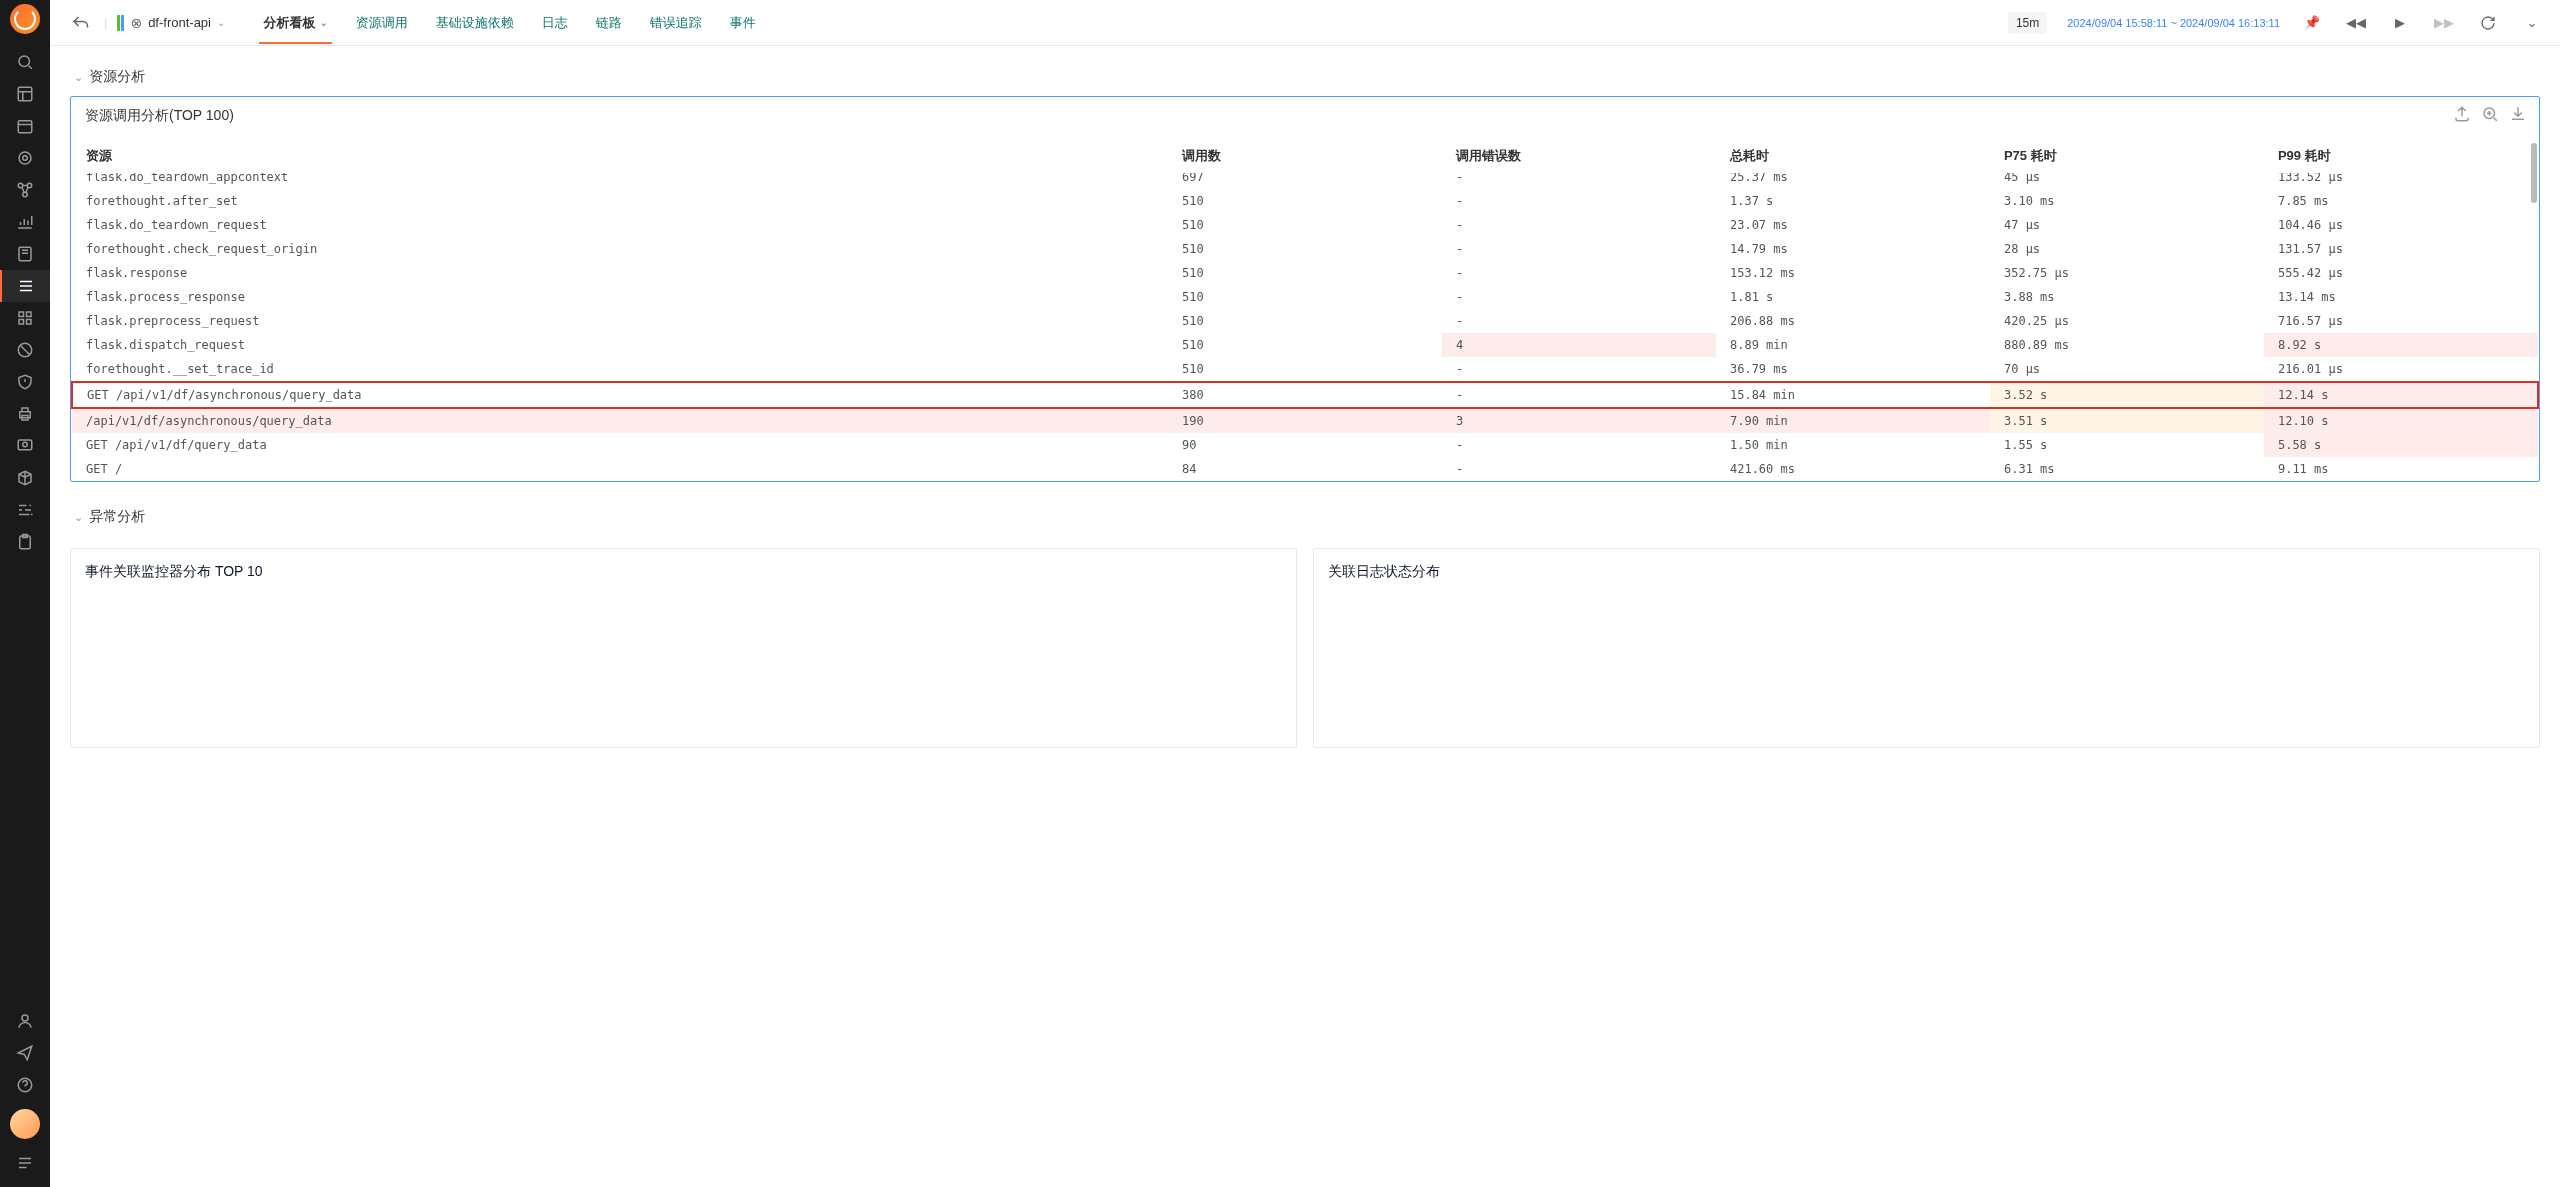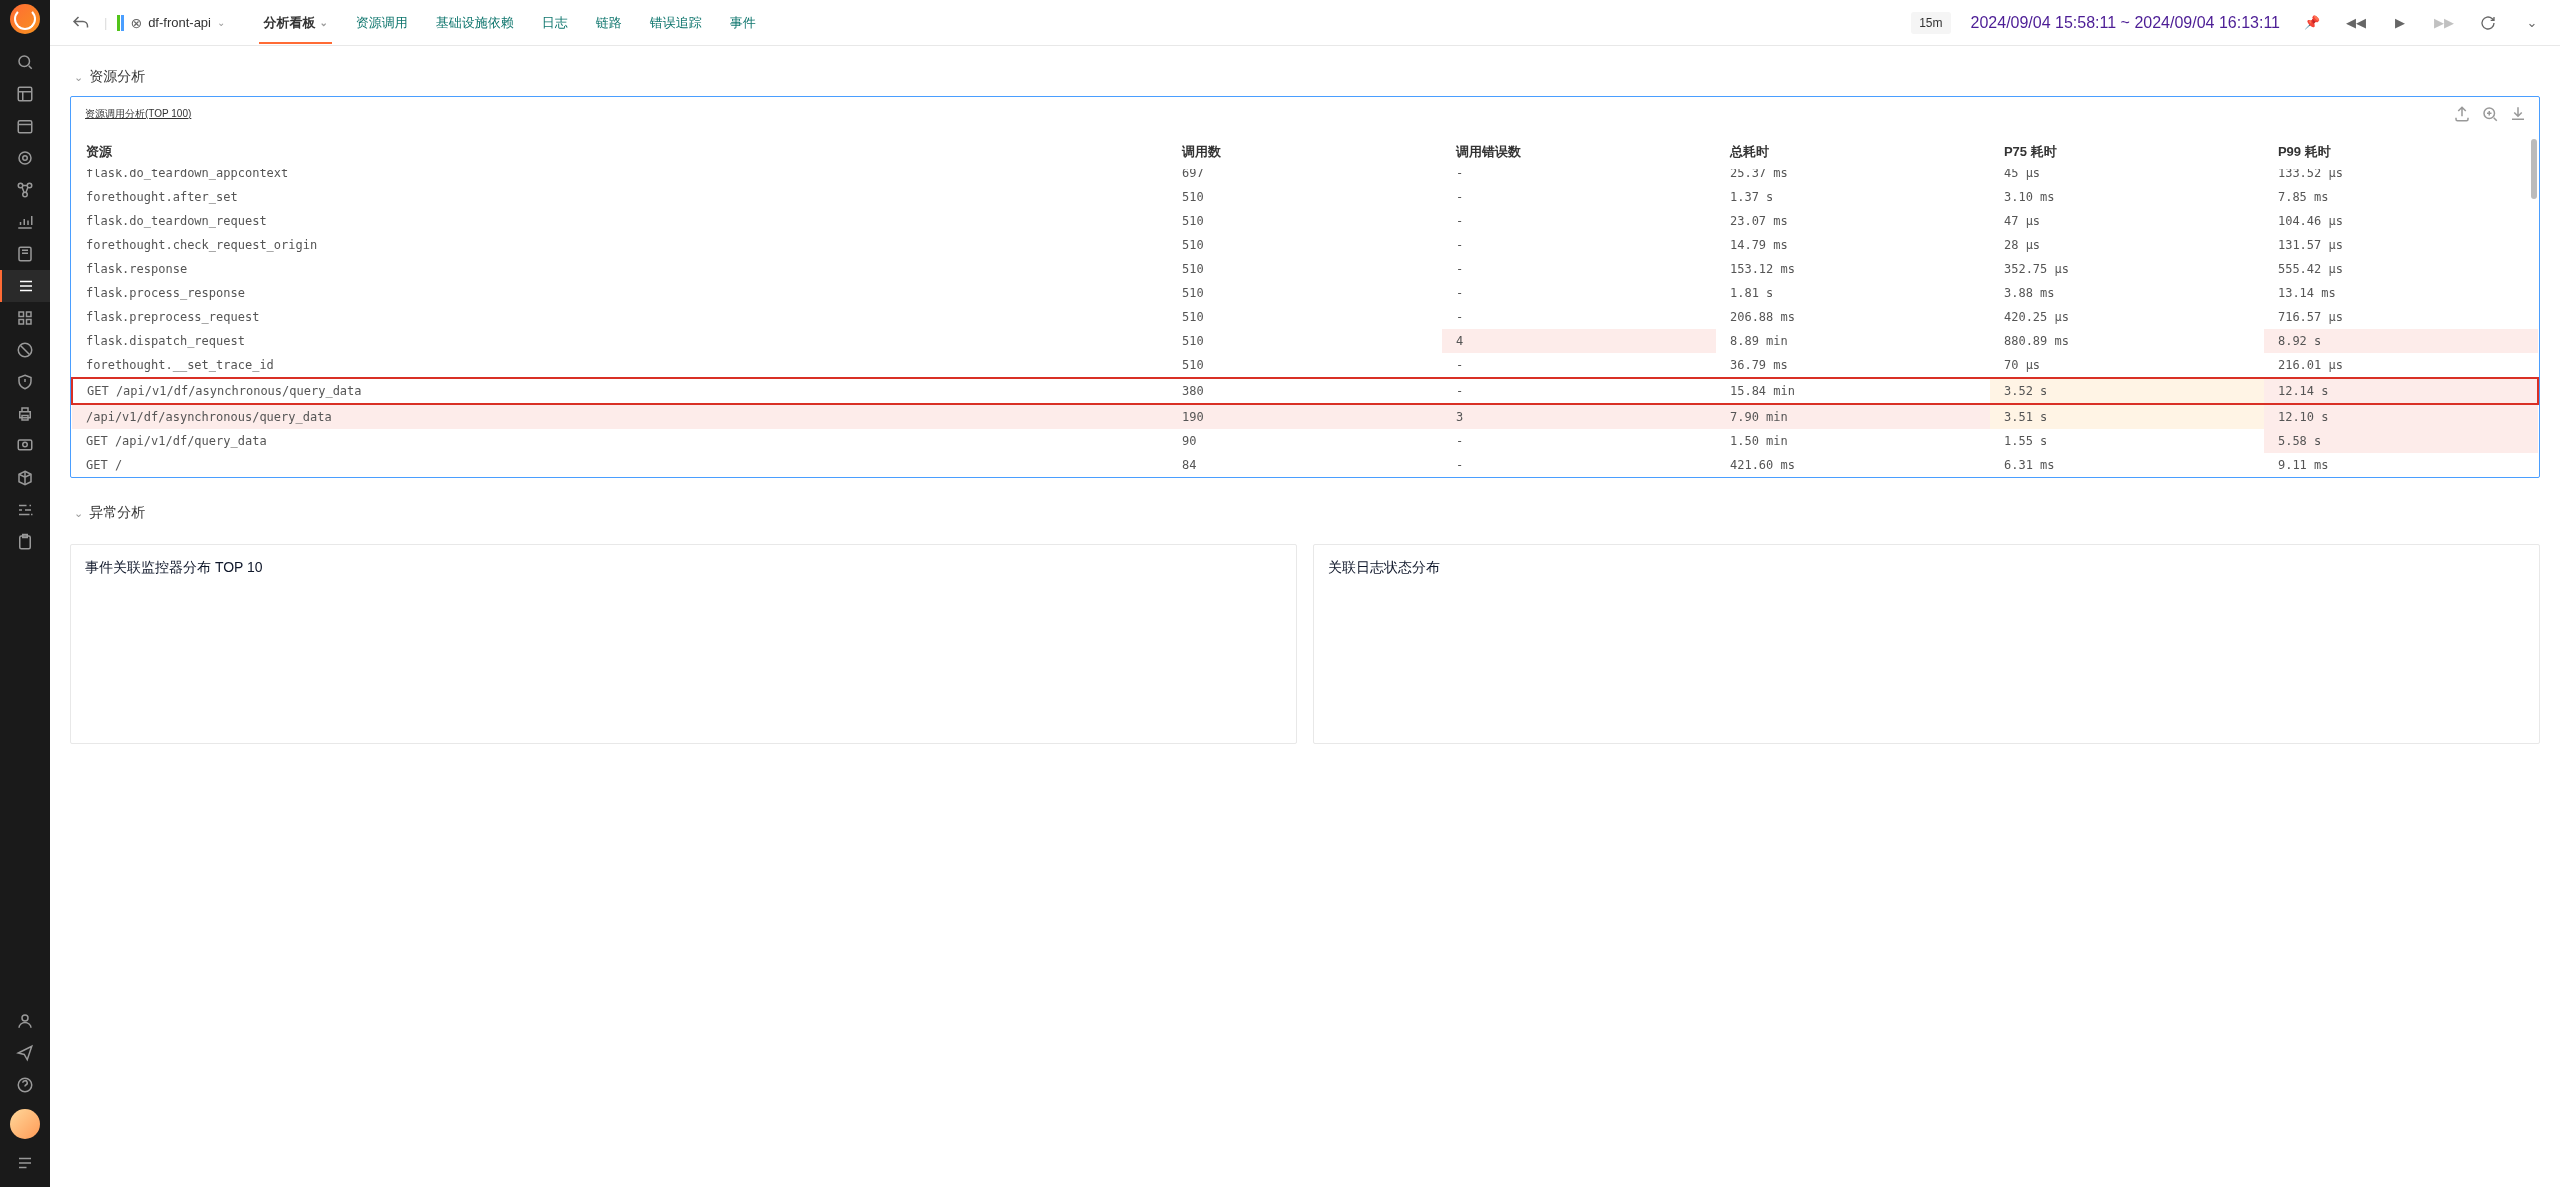--- a/index.html
+++ b/index.html
@@ -21,28 +21,28 @@
 .service-bar { display: inline-block; width: 3px; height: 16px; background: #52c41a; }
 .service-bar.blue { background: #4a9eff; margin-left: -5px; }
 .service-icon { color: #666; font-size: 14px; }
 .dropdown-caret { color: #999; font-size: 10px; }
 .tabs { display: flex; gap: 20px; margin-left: 24px; }
 .tab { padding: 12px 4px; cursor: pointer; color: #0f766e; position: relative; display: flex; align-items: center; gap: 4px; }
 .tab.active { color: #333; font-weight: 600; }
 .tab.active::after { content: ""; position: absolute; bottom: 0; left: 0; right: 0; height: 2px; background: #ff6b35; }
 .topbar-right { margin-left: auto; display: flex; align-items: center; gap: 20px; }
 .time-badge { background: #f5f5f5; border-radius: 3px; padding: 4px 8px; font-size: 12px; }
-.time-range { color: #4c1d95; font-size: 16px; }
+.time-range { color: #3b82f6; font-size: 11px; }
 .topbar-btn { width: 24px; height: 24px; display: flex; align-items: center; justify-content: center; cursor: pointer; color: #666; }
 .content { flex: 1; overflow-y: auto; padding: 12px 20px; background: #fff; }
 .section { margin-bottom: 16px; }
 .section-header { display: flex; align-items: center; gap: 6px; padding: 10px 4px; cursor: pointer; color: #333; font-size: 14px; }
 .section-header .caret { color: #999; font-size: 11px; }
 .panel { border: 1px solid #4a9eff; border-radius: 2px; background: #fff; position: relative; }
-.panel-title { padding: 10px 14px 6px; font-size: 10px; color: #333; text-decoration: underline; }
+.panel-title { padding: 10px 14px 6px; font-size: 14px; color: #333; }
 .panel-actions { position: absolute; top: 8px; right: 12px; display: flex; gap: 10px; }
 .panel-action { width: 18px; height: 18px; cursor: pointer; color: #999; }
 .table-wrap { position: relative; max-height: 380px; overflow-y: auto; }
 .table { width: 100%; border-collapse: collapse; font-size: 12px; }
 .table th { text-align: left; padding: 8px 14px; font-weight: 600; color: #333; font-size: 13px; background: #fff; position: sticky; top: 8px; }
 .table td { padding: 5px 14px; color: #555; border: none; }
 .table td.mono { font-family: "Menlo", "Consolas", monospace; font-size: 12px; }
 .table tr { border: none; }
 .table tr.highlight-row { border: 2px solid #d93025; }
 .table tr.pink-row { background: #fdecea; }

